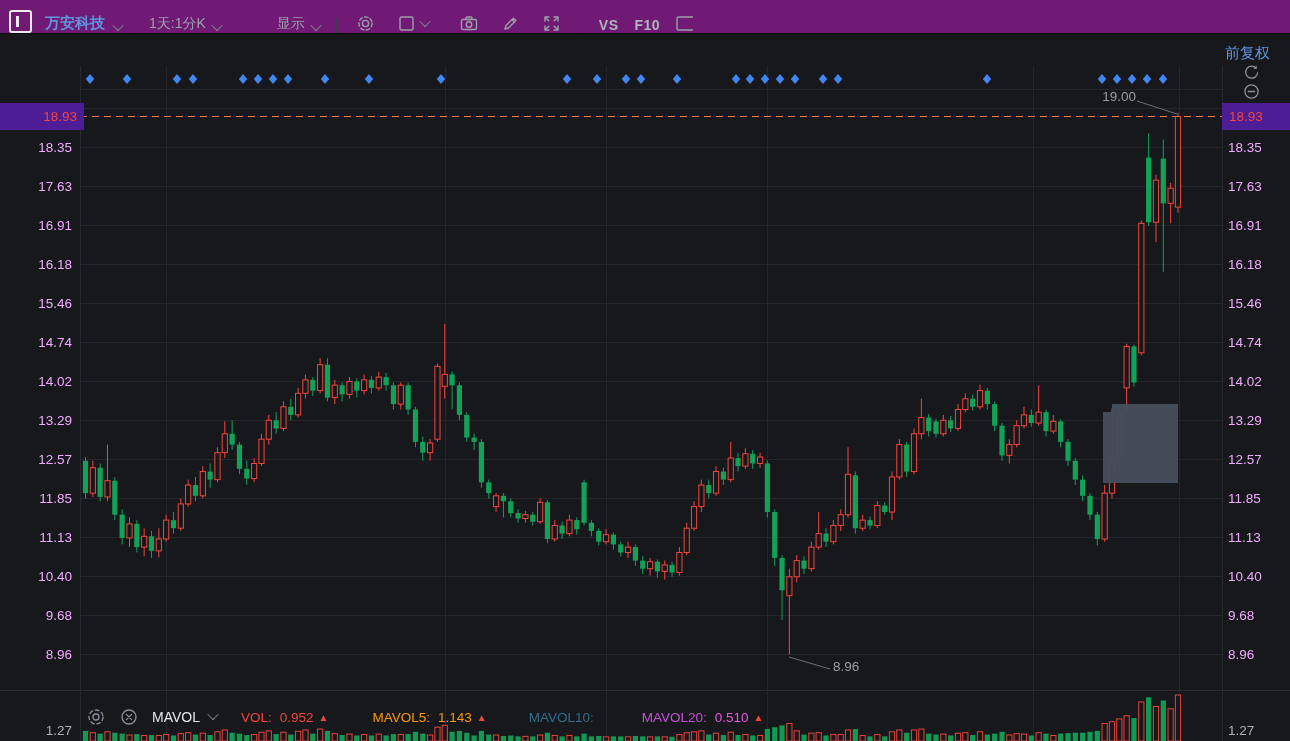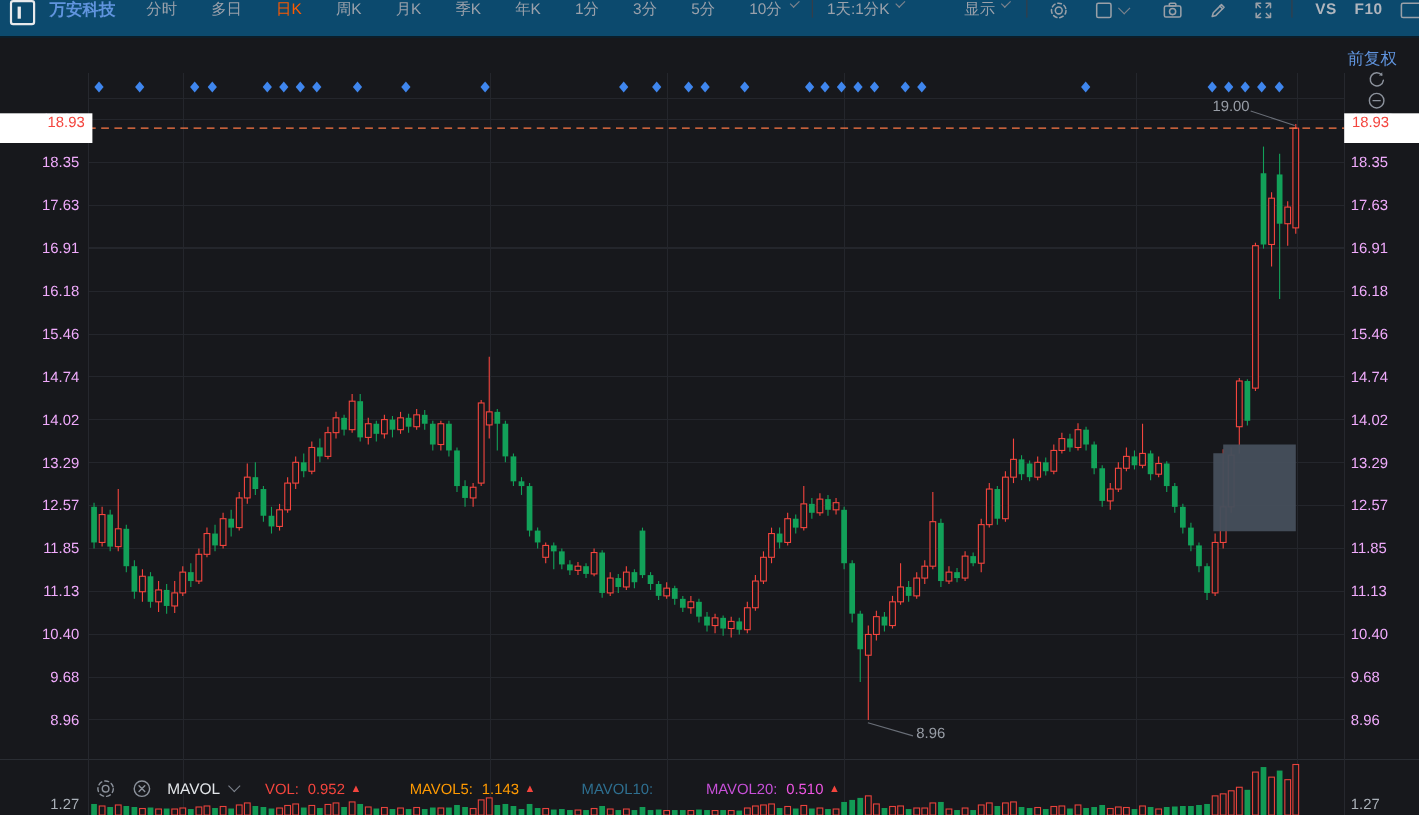--- a/index.html
+++ b/index.html
@@ -1,20 +1,20 @@
 <!DOCTYPE html>
 <html><head>
 <meta charset="utf-8">
 <style>
   html,body{margin:0;padding:0;background:#0d0e10;}
   #app{position:relative;width:1290px;height:741px;background:#17181c;overflow:hidden;
        font-family:"Liberation Sans","DejaVu Sans",sans-serif;-webkit-font-smoothing:antialiased;}
   
-  .toolbar{position:absolute;left:0;top:0;width:1290px;height:33px;background:#0c4a6e;
-           border-bottom:1px solid #0b0c0e;display:flex;align-items:flex-start;white-space:nowrap;}
+  .toolbar{position:absolute;left:0;top:0;width:1290px;height:33px;background:#701a75;
+           border-bottom:1px solid #0b0c0e;display:flex;align-items:flex-end;white-space:nowrap;}
   .win-icon{width:19px;height:19px;border:2px solid #e9eaec;border-radius:3px;margin-left:9px;
             display:inline-flex;align-items:center;justify-content:center;flex:0 0 auto;}
   .win-icon i{display:block;width:3px;height:11px;background:#e9eaec;margin-right:6px;}
   .symbol{color:#6094de;font-size:15px;margin-left:13px;font-weight:bold;}
   .periods{display:flex;margin-left:28px;gap:31px;}
   .pitem{color:#9ba1ab;font-size:14px;cursor:pointer;}
   .pitem.active{color:#ff5a00;}
   .chev{display:inline-block;width:7px;height:7px;border-right:1.6px solid #7d838d;
         border-bottom:1.6px solid #7d838d;transform:rotate(45deg) translate(-1px,-1px);
         margin-left:7px;margin-bottom:2px;}
@@ -25,21 +25,21 @@
   .vsf{color:#b0b5bd;font-size:14px;font-weight:bold;letter-spacing:.5px;}
   
   .row2{position:absolute;right:0;top:44px;height:24px;display:flex;align-items:center;flex-direction:column;}
   .adjust{color:#6094de;font-size:15px;margin-right:20px;cursor:pointer;}
   .cicon{margin-right:12px;display:inline-flex;}
   .cicon svg{stroke:#8b919b;fill:none;stroke-width:1.3;stroke-linecap:round;}
   
   .axlab{position:absolute;font-size:13.5px;color:#f0abfc;height:17px;line-height:17px;}
   .axlab.l{left:0;width:72px;text-align:right;}
   .axlab.r{left:1228px;width:60px;text-align:left;}
-  .tagband{position:absolute;height:27px;background:#ffffff;z-index:3;display:flex;align-items:flex-start;}
+  .tagband{position:absolute;height:27px;background:#4c1d95;z-index:3;display:flex;align-items:center;}
   .tagband.l{left:0;width:84px;justify-content:flex-end;padding-right:7px;box-sizing:border-box;}
   .tagband.r{left:1222px;width:68px;padding-left:7px;box-sizing:border-box;}
   .tagband span{color:#f4453e;font-size:13.5px;}
   .vollab{position:absolute;font-size:13.5px;color:#aab0b8;z-index:2;}
   
   .anno{position:absolute;color:#989da6;font-size:13.5px;z-index:4;}
   
   .indrow{position:absolute;left:86px;top:704px;height:26px;display:flex;align-items:center;z-index:5;font-size:13.5px;}
   .indrow .iic{display:inline-flex;margin-right:13px;}
   .indrow .iic svg{stroke:#8b919b;fill:none;stroke-width:1.3;stroke-linecap:round;}
@@ -54,33 +54,20 @@
 </head>
 <body>
 
 <div id="app">
 
   <div class="toolbar">
     <span class="win-icon">
         <i></i>
       </span>
     <span class="symbol">万安科技</span>
-    <span class="periods" id="periods">
-        <span class="pitem">分时</span>
-        <span class="pitem">多日</span>
-        <span class="pitem active">日K</span>
-        <span class="pitem">周K</span>
-        <span class="pitem">月K</span>
-        <span class="pitem">季K</span>
-        <span class="pitem">年K</span>
-        <span class="pitem">1分</span>
-        <span class="pitem">3分</span>
-        <span class="pitem">5分</span>
-        <span class="pitem">10分</span>
-      </span>
     <span class="chev" style="margin-left:9px;"></span>
     <span class="tsep"></span>
     <span class="ttext">1天:1分K</span>
     <span class="chev"></span>
     <span class="ttext" style="margin-left:56px;">显示</span>
     <span class="chev"></span>
     <span class="tsep" style="margin-left:16px;"></span>
     <span class="ticon" style="margin-left:6px;">
       <svg width="19" height="19" viewBox="0 0 19 19">
           <circle cx="9.5" cy="9.5" r="3.1"></circle>

